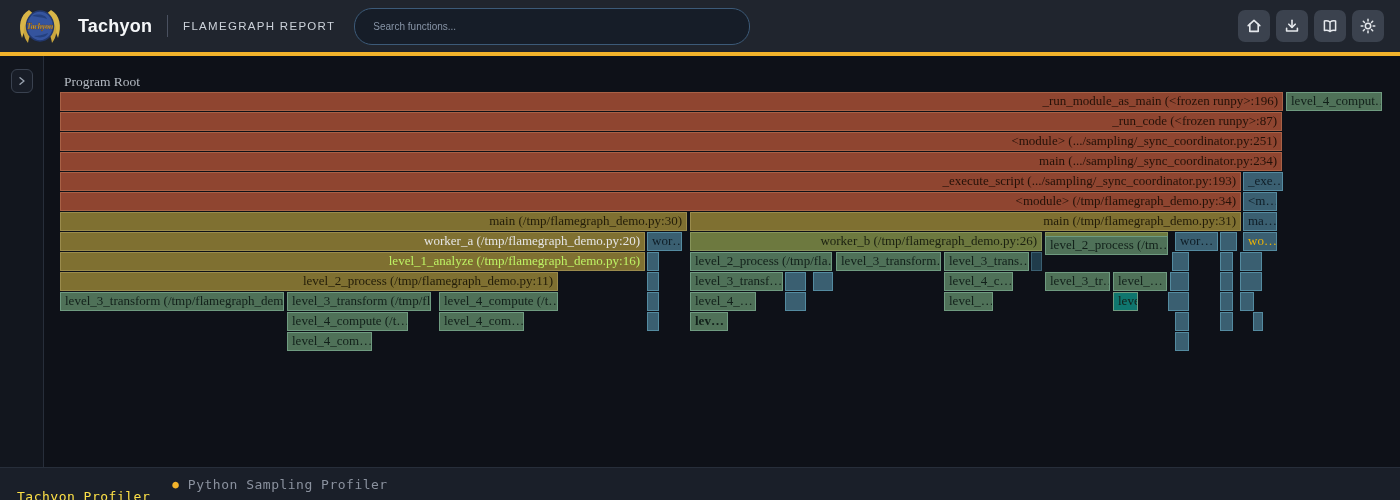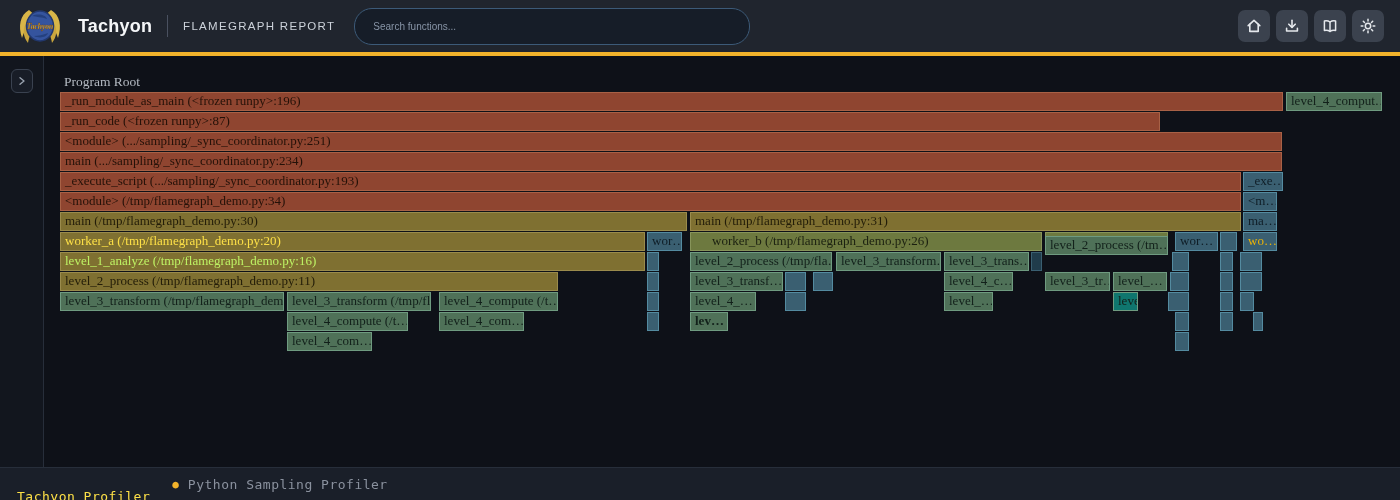--- a/index.html
+++ b/index.html
@@ -27,21 +27,21 @@
 
   
   .sidebar{position:absolute;left:0;top:56px;bottom:32px;width:43px;z-index:2;
            background:#12161e;border-right:1px solid #272e3a;}
   .side-toggle{display:block;margin:13px auto 0 auto;width:22px;height:24px;
                border-radius:6px;background:#181d27;border:1px solid #3a4250;
                color:#9aa3b0;cursor:pointer;padding:0;
                display:flex;align-items:center;justify-content:center;}
 
   
-  .flame-layer{position:absolute;inset:0;z-index:1;}
+  .flame-layer{position:absolute;inset:0;z-index:1;text-align:right;}
   .root-label{position:absolute;left:64px;top:74px;font-family:"Liberation Serif",serif;
               font-size:13.5px;color:#b4bac2;cursor:default;}
   .bar{position:absolute;height:19px;box-sizing:border-box;border:1px solid;
        font-family:"Liberation Serif",serif;font-size:13px;line-height:16px;
        padding:0 4px;white-space:nowrap;overflow:hidden;cursor:pointer;}
 
   
   .statusbar{position:absolute;left:0;right:0;bottom:0;height:32px;z-index:3;
              background:#1a1f29;border-top:1px solid #272e3a;
              display:flex;align-items:center;padding-left:17px;
@@ -53,31 +53,31 @@
 </head>
 <body>
 
 <div class="page">
 
   <div class="flame-layer">
     <div class="root-label">Program Root</div>
     <div>
         <div class="bar" style="left: 60px; top: 92px; width: 1223px; height: 19px; background: rgb(143, 69, 48); border-color: rgb(168, 97, 70); color: rgb(36, 17, 8);">_run_module_as_main (&lt;frozen runpy&gt;:196)</div>
         <div class="bar" style="left: 1286px; top: 92px; width: 96px; height: 19px; background: rgb(79, 113, 88); border-color: rgb(111, 155, 128); color: rgb(18, 32, 26);">level_4_comput…</div>
-        <div class="bar" style="left: 60px; top: 112px; width: 1100px; height: 19px; background: rgb(143, 69, 48); border-color: rgb(168, 97, 70); color: rgb(36, 17, 8);">_run_code (&lt;frozen runpy&gt;:87)</div>
+        <div class="bar" style="left: 60px; top: 112px; width: 1222px; height: 19px; background: rgb(143, 69, 48); border-color: rgb(168, 97, 70); color: rgb(36, 17, 8);">_run_code (&lt;frozen runpy&gt;:87)</div>
         <div class="bar" style="left: 60px; top: 132px; width: 1222px; height: 19px; background: rgb(143, 69, 48); border-color: rgb(168, 97, 70); color: rgb(36, 17, 8);">&lt;module&gt; (.../sampling/_sync_coordinator.py:251)</div>
         <div class="bar" style="left: 60px; top: 152px; width: 1222px; height: 19px; background: rgb(143, 69, 48); border-color: rgb(168, 97, 70); color: rgb(36, 17, 8);">main (.../sampling/_sync_coordinator.py:234)</div>
         <div class="bar" style="left: 60px; top: 172px; width: 1181px; height: 19px; background: rgb(143, 69, 48); border-color: rgb(168, 97, 70); color: rgb(36, 17, 8);">_execute_script (.../sampling/_sync_coordinator.py:193)</div>
         <div class="bar" style="left: 1243px; top: 172px; width: 40px; height: 19px; background: rgb(58, 95, 113); border-color: rgb(84, 139, 160); color: rgb(15, 29, 38);">_exe…</div>
         <div class="bar" style="left: 60px; top: 192px; width: 1181px; height: 19px; background: rgb(143, 69, 48); border-color: rgb(168, 97, 70); color: rgb(36, 17, 8);">&lt;module&gt; (/tmp/flamegraph_demo.py:34)</div>
         <div class="bar" style="left: 1243px; top: 192px; width: 34px; height: 19px; background: rgb(58, 95, 113); border-color: rgb(84, 139, 160); color: rgb(15, 29, 38);">&lt;m…</div>
         <div class="bar" style="left: 60px; top: 212px; width: 627px; height: 19px; background: rgb(127, 112, 49); border-color: rgb(154, 139, 76); color: rgb(34, 28, 8);">main (/tmp/flamegraph_demo.py:30)</div>
         <div class="bar" style="left: 690px; top: 212px; width: 551px; height: 19px; background: rgb(127, 112, 49); border-color: rgb(154, 139, 76); color: rgb(34, 28, 8);">main (/tmp/flamegraph_demo.py:31)</div>
         <div class="bar" style="left: 1243px; top: 212px; width: 34px; height: 19px; background: rgb(58, 95, 113); border-color: rgb(84, 139, 160); color: rgb(15, 29, 38);">ma…</div>
-        <div class="bar" style="left: 60px; top: 232px; width: 585px; height: 19px; background: rgb(127, 112, 49); border-color: rgb(154, 139, 76); color: #fde047;">worker_a (/tmp/flamegraph_demo.py:20)</div>
+        <div class="bar" style="left: 60px; top: 232px; width: 585px; height: 19px; background: rgb(127, 112, 49); border-color: rgb(154, 139, 76); color: #e5e5e5;">worker_a (/tmp/flamegraph_demo.py:20)</div>
         <div class="bar" style="left: 647px; top: 232px; width: 35px; height: 19px; background: rgb(58, 95, 113); border-color: rgb(84, 139, 160); color: rgb(15, 29, 38);">wor…</div>
         <div class="bar" style="left: 690px; top: 232px; width: 352px; height: 19px; background: rgb(109, 121, 63); border-color: rgb(135, 148, 90); color: rgb(27, 32, 16); padding-left: 21px;">worker_b (/tmp/flamegraph_demo.py:26)</div>
         <div class="bar" style="left: 1045px; top: 232px; width: 123px; height: 19px; background: rgb(109, 121, 63); border-color: rgb(135, 148, 90); color: rgb(27, 32, 16);">worker_b (/tmp/flame…</div>
         <div class="bar" style="left: 1175px; top: 232px; width: 43px; height: 19px; background: rgb(58, 95, 113); border-color: rgb(84, 139, 160); color: rgb(15, 29, 38);">wor…</div>
         <div class="bar" style="left: 1220px; top: 232px; width: 17px; height: 19px; background: rgb(58, 95, 113); border-color: rgb(84, 139, 160); color: rgb(15, 29, 38);"></div>
         <div class="bar" style="left: 1243px; top: 232px; width: 34px; height: 19px; background: rgb(58, 95, 113); border-color: rgb(84, 139, 160); color: #eab308; font-family: Liberation Serif, serif;">wo…</div>
         <div class="bar" style="left: 60px; top: 252px; width: 585px; height: 19px; background: rgb(127, 112, 49); border-color: rgb(154, 139, 76); color: #bef264;">level_1_analyze (/tmp/flamegraph_demo.py:16)</div>
         <div class="bar" style="left: 647px; top: 252px; width: 12px; height: 19px; background: rgb(58, 95, 113); border-color: rgb(84, 139, 160); color: rgb(15, 29, 38);"></div>
         <div class="bar" style="left: 690px; top: 252px; width: 142px; height: 19px; background: rgb(79, 113, 88); border-color: rgb(111, 155, 128); color: rgb(18, 32, 26);">level_2_process (/tmp/fla…</div>
         <div class="bar" style="left: 836px; top: 252px; width: 105px; height: 19px; background: rgb(79, 113, 88); border-color: rgb(111, 155, 128); color: rgb(18, 32, 26);">level_3_transform…</div>

